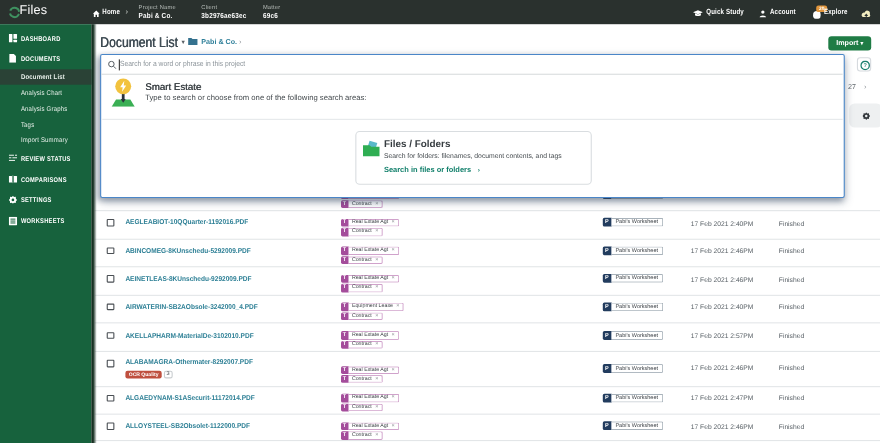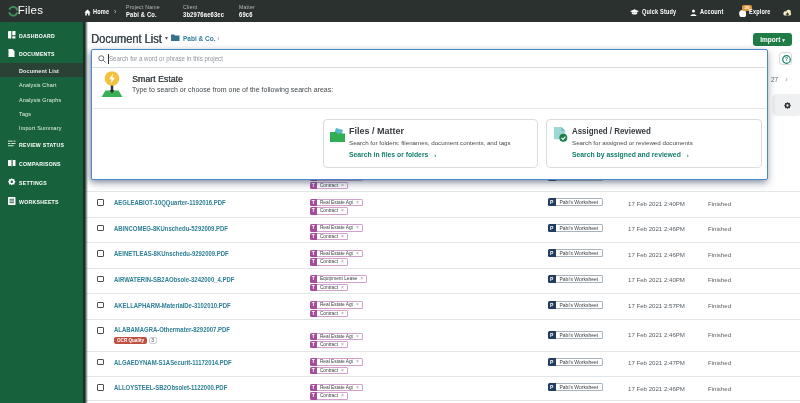--- a/index.html
+++ b/index.html
@@ -382,28 +382,17 @@
   </svg>
   <div class="ss-title">Smart Estate</div>
   <div class="ss-sub">Type to search or choose from one of the following search areas:</div>
   <div id="divider"></div>
 
   <div class="card" style="left:231px;width:215px;">
     <svg class="abs" style="left:6px;top:7px" width="16" height="16" viewBox="0 0 32 32">
       <path d="M8 14 L12 2 L26 6 L23 16 Z" fill="#59b9c9"></path>
       <path d="M0 10 H12 L15 13 H30 V30 H0 Z" fill="#2fae53"></path>
     </svg>
-    <div class="ct">Files / Matter</div>
+    <div class="ct">Files / Folders</div>
     <div class="cs">Search for folders: filenames, document contents, and tags</div>
     <div class="cl">Search in files or folders <span class="arr">›</span></div>
   </div>
-  <div class="card" style="left:454px;width:216px;">
-    <svg class="abs" style="left:6px;top:7px" width="15" height="15" viewBox="0 0 32 32">
-      <path d="M2 0 H18 L26 8 V26 H2 Z" fill="#9fd6d6"></path>
-      <path d="M18 0 L26 8 H18 Z" fill="#6fb9bc"></path>
-      <circle cx="22" cy="23" r="8.5" fill="#1d7f47"></circle>
-      <path d="M18 23 L21.3 26.3 L26.5 20.5" stroke="#fff" stroke-width="2.4" fill="none"></path>
-    </svg>
-    <div class="ct" style="transform:scaleX(.88);transform-origin:left;">Assigned / Reviewed</div>
-    <div class="cs">Search for assigned or reviewed documents</div>
-    <div class="cl">Search by assigned and reviewed <span class="arr">›</span></div>
-  </div>
 </div>
 
 </body></html>

